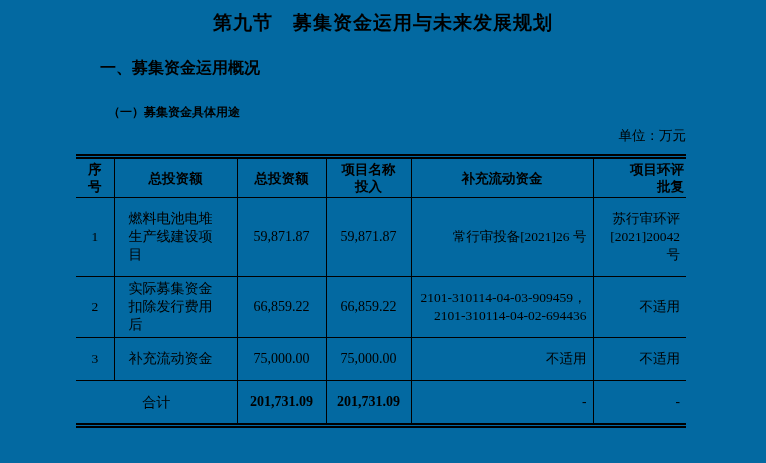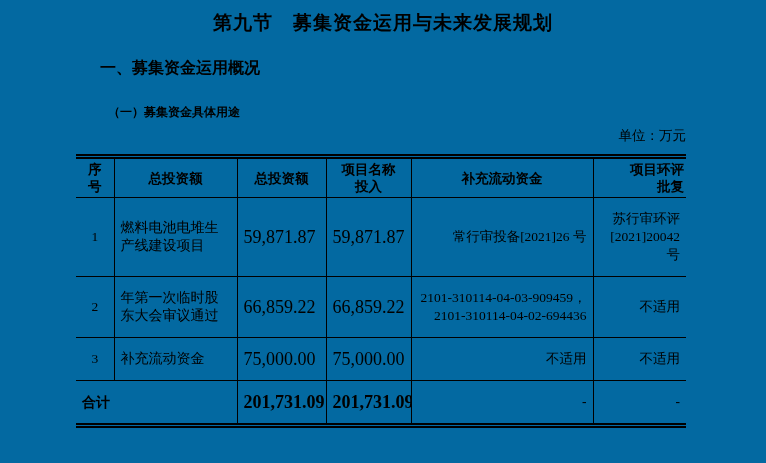--- a/index.html
+++ b/index.html
@@ -79,31 +79,32 @@
     line-height: 17px;
     white-space: pre-line;
     height: 38px;
     padding: 2px 2px;
   }
   .fund-table td {
     font-size: 13.5px;
     line-height: 18px;
   }
   td.cell-no { text-align: center; }
-  td.cell-name { text-align: left; font-size: 14px; padding: 2px 6px; }
-  td.cell-num { text-align: left; font-size: 18px; margin-top: 42px; }
+  td.cell-name { text-align: left; font-size: 14px; padding: 2px 14px; }
+  td.cell-num { text-align: center; font-size: 14px; margin-top: 42px; }
   td.cell-filing { text-align: right; white-space: pre-line; }
   td.cell-eia { text-align: justify; }
   tr.row-1 td { height: 38px; }
   tr.row-2 td { height: 35px; }
   tr.row-3 td { height: 25px; }
   tr.total-row td { height: 24px; font-weight: bold; }
   tr.total-row td.cell-label {
+    text-align: center;
     font-family: "Liberation Sans", sans-serif;
-    font-weight: bold;
+    font-weight: normal;
     font-size: 14px;
   }
 </style>
 </head>
 <body>
 
 <div class="page">
 
   <h1 class="doc-title">第九节　募集资金运用与未来发展规划</h1>
 
@@ -141,21 +142,21 @@
           <td class="cell-no">1</td>
           <td class="cell-name">燃料电池电堆生产线建设项目</td>
           <td class="cell-num">59,871.87</td>
           <td class="cell-num">59,871.87</td>
           <td class="cell-filing">常行审投备[2021]26 号</td>
           <td class="cell-eia">苏行审环评[2021]20042 号</td>
         </tr>
 
         <tr class="row-2">
           <td class="cell-no">2</td>
-          <td class="cell-name">年第一次临时股东大会审议通过</td>
+          <td class="cell-name">实际募集资金扣除发行费用后</td>
           <td class="cell-num">66,859.22</td>
           <td class="cell-num">66,859.22</td>
           <td class="cell-filing">2101-310114-04-03-909459，
 2101-310114-04-02-694436</td>
           <td class="cell-eia">不适用</td>
         </tr>
 
         <tr class="row-3">
           <td class="cell-no">3</td>
           <td class="cell-name">补充流动资金</td>

